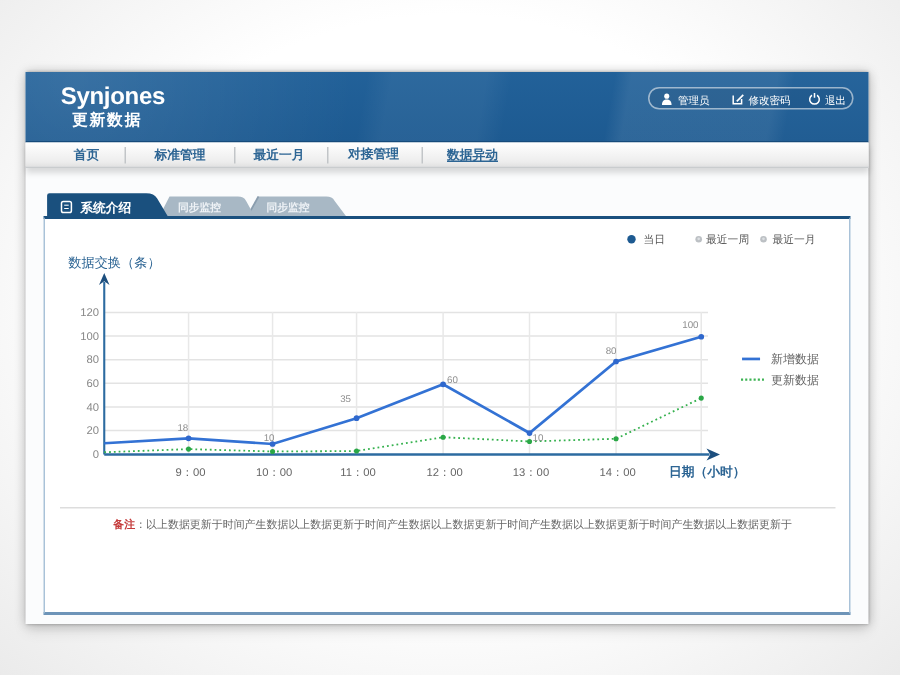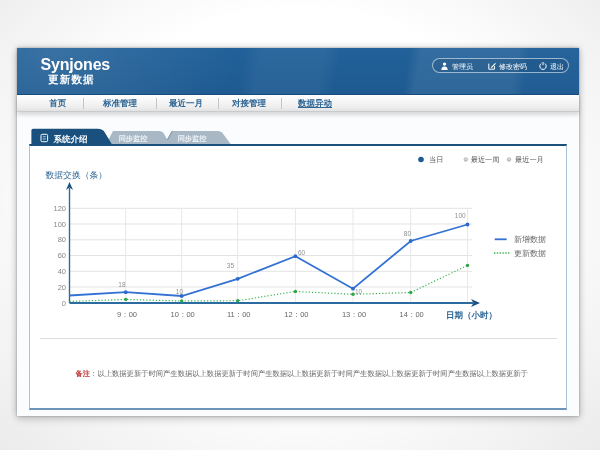--- a/index.html
+++ b/index.html
@@ -49,21 +49,21 @@
   
   .tabsvg { position:absolute; left:11px; top:80px; }
   .panel {
     position:absolute; left:11.7px; top:95.6px; width:538.6px; height:266px;
     background:#ffffff;
     border-top:2.5px solid #1a507e;
     border-left:1px solid #a9c2d8; border-right:1px solid #a9c2d8;
     border-bottom:2px solid #6d94b8;
   }
   .chartsvg { position:absolute; left:0; top:0; }
-  .note { position:absolute; left:40.5px; top:321px; font-size:7.3px; color:#666;padding-left:18px; }
+  .note { position:absolute; left:40.5px; top:297px; font-size:7.3px; color:#666;padding-left:18px; }
   .note b { color:#c43b3b; font-weight:bold; }
   .sep { position:absolute; left:23px; top:290px; width:517px; height:1px; background:#ddd; }
 </style>
 </head>
 <body>
 <div class="page">
   <div class="hd">
     <div class="logo1">Synjones</div>
     <div class="logo2">更新数据</div>
     <div class="userpill">
@@ -84,21 +84,21 @@
       <span style="left:117px;">退出</span>
     </div>
   </div>
   <div class="nav">
     <b style="left:7.7px; width:66px;">首页</b>
       <i style="left:65.7px;"></i>
     <b style="left:70px;  width:66px;">标准管理</b>
       <i style="left:139px;"></i>
     <b style="left:136px; width:66px;">最近一月</b>
       <i style="left:200.7px;"></i>
-    <b style="left:199px; width:66px;">对接管理</b>
+    <b style="left:199px; width:66px;font-family:Liberation Mono, monospace;">对接管理</b>
       <i style="left:263.7px;"></i>
     <b style="left:265px; width:66px;text-decoration:underline;">数据异动</b>
   </div>
 
   <svg class="tabsvg" width="230" height="16" viewBox="0 0 230 16">
 
     <path d="M136.8 16.1 L144 3 L189.5 3 Q193.5 3 195 5.8 L202.7 16.1 Z" fill="#a8b8c5"></path>
     <line x1="144.3" y1="3" x2="137.1" y2="16" stroke="#8a9dae" stroke-width="1.2"></line>
 
     <path d="M78.3 16.1 L85 3 L130.6 3 Q134.5 3 136 5.8 L141.7 16.1 Z" fill="#a8b8c5"></path>

